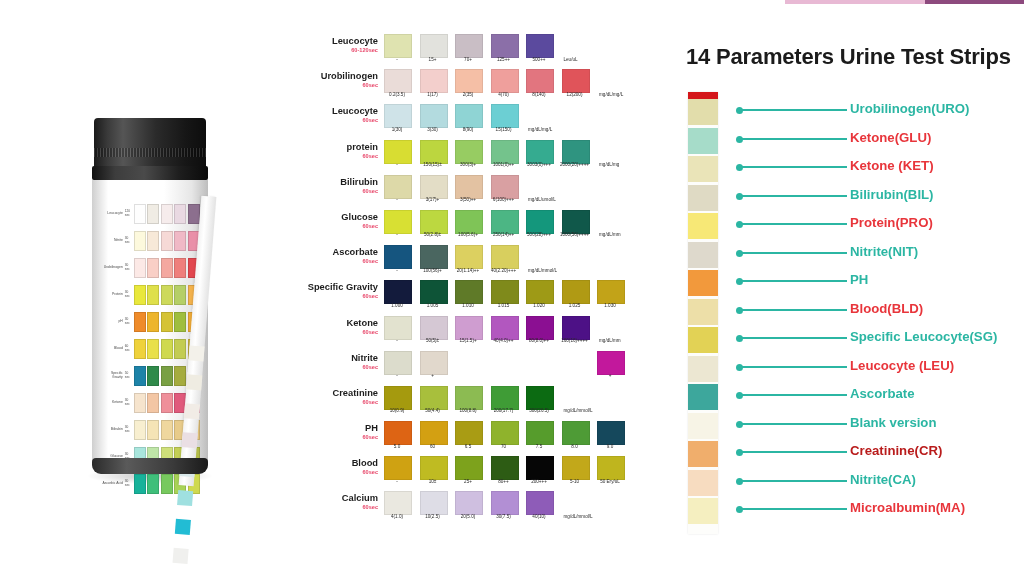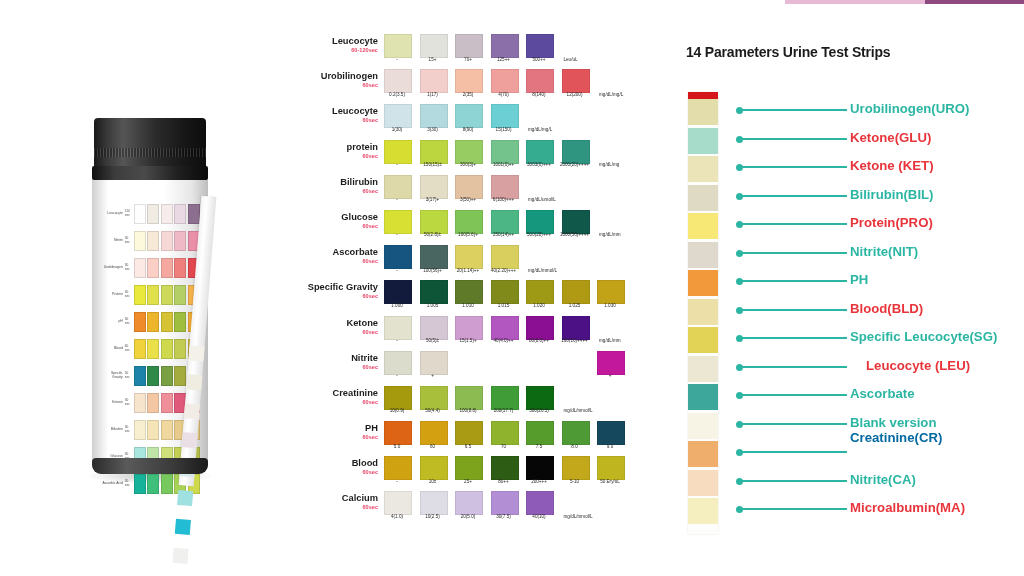--- a/index.html
+++ b/index.html
@@ -53,21 +53,21 @@
   .cswatches{position:absolute;left:84px;top:0;height:35px;}
   .cs{position:absolute;top:0;width:26px;height:22px;border:0.5px solid rgba(0,0,0,.07);}
   .cv{position:absolute;top:23.5px;font-size:4.6px;color:#2a2a2a;
     width:38px;text-align:center;line-height:1;}
   .cunit{position:absolute;top:23.5px;font-size:4.6px;color:#2a2a2a;
     width:46px;text-align:left;line-height:1;}
 
   
   .right-panel{position:absolute;left:672px;top:0;width:352px;height:576px;}
   .title-right{position:absolute;left:14px;top:44px;width:330px;
-    font-size:14px;font-weight:bold;color:#1b1b1b;letter-spacing:-0.2px;}
+    font-size:22px;font-weight:bold;color:#1b1b1b;letter-spacing:-0.2px;}
   .rstrip{position:absolute;left:16px;top:92px;width:30px;height:442px;
     background:#fdfdfb;box-shadow:0 0 2px rgba(0,0,0,.10);}
   .rstrip .tip{width:30px;height:14px;background:#d4161a;}
   .rpad{position:absolute;left:16px;width:30px;height:26px;}
   .leader{position:absolute;height:2px;background:#2bb6a3;}
   .dot{position:absolute;width:7px;height:7px;border-radius:50%;background:#2bb6a3;}
   .rlabel{position:absolute;font-size:13.2px;font-weight:600;white-space:nowrap;}
 </style>
 </head>
 <body>
@@ -503,33 +503,33 @@
       <div class="dot" style="left: 64px; top: 306.5px; background: rgb(43, 182, 163);"></div>
       <div class="leader" style="left: 70px; top: 308.5px; width: 105px; background: rgb(43, 182, 163);"></div>
       <div class="rlabel" style="left: 178px; top: 300.5px; color: rgb(232, 53, 59);">Blood(BLD)</div>
       <div class="rpad" style="top: 327px; background: rgb(226, 210, 85);"></div>
       <div class="dot" style="left: 64px; top: 335px; background: rgb(43, 182, 163);"></div>
       <div class="leader" style="left: 70px; top: 337px; width: 105px; background: rgb(43, 182, 163);"></div>
       <div class="rlabel" style="left: 178px; top: 329px; color: rgb(43, 182, 163);">Specific Leucocyte(SG)</div>
       <div class="rpad" style="top: 355.5px; background: rgb(236, 231, 210);"></div>
       <div class="dot" style="left: 64px; top: 363.5px; background: rgb(43, 182, 163);"></div>
       <div class="leader" style="left: 70px; top: 365.5px; width: 105px; background: rgb(43, 182, 163);"></div>
-      <div class="rlabel" style="left: 178px; top: 357.5px; color: rgb(232, 53, 59); margin-left: 16px;">Leucocyte (LEU)</div>
+      <div class="rlabel" style="left: 178px; top: 357.5px; color: rgb(232, 53, 59);">Leucocyte (LEU)</div>
       <div class="rpad" style="top: 384px; background: rgb(61, 167, 156);"></div>
       <div class="dot" style="left: 64px; top: 392px; background: rgb(43, 182, 163);"></div>
       <div class="leader" style="left: 70px; top: 394px; width: 105px; background: rgb(43, 182, 163);"></div>
       <div class="rlabel" style="left: 178px; top: 386px; color: rgb(43, 182, 163);">Ascorbate</div>
       <div class="rpad" style="top: 412.5px; background: rgb(247, 244, 230);"></div>
       <div class="dot" style="left: 64px; top: 420.5px; background: rgb(43, 182, 163);"></div>
       <div class="leader" style="left: 70px; top: 422.5px; width: 105px; background: rgb(43, 182, 163);"></div>
       <div class="rlabel" style="left: 178px; top: 414.5px; color: rgb(43, 182, 163);">Blank version</div>
       <div class="rpad" style="top: 441px; background: rgb(240, 174, 108);"></div>
       <div class="dot" style="left: 64px; top: 449px; background: rgb(43, 182, 163);"></div>
       <div class="leader" style="left: 70px; top: 451px; width: 105px; background: rgb(43, 182, 163);"></div>
-      <div class="rlabel" style="left: 178px; top: 430px; color: #0369a1;">Creatinine(CR)</div>
+      <div class="rlabel" style="left: 178px; top: 443px; color: #b91c1c;">Creatinine(CR)</div>
       <div class="rpad" style="top: 469.5px; background: rgb(247, 220, 192);"></div>
       <div class="dot" style="left: 64px; top: 477.5px; background: rgb(43, 182, 163);"></div>
       <div class="leader" style="left: 70px; top: 479.5px; width: 105px; background: rgb(43, 182, 163);"></div>
       <div class="rlabel" style="left: 178px; top: 471.5px; color: rgb(43, 182, 163);">Nitrite(CA)</div>
       <div class="rpad" style="top: 498px; background: rgb(245, 239, 192);"></div>
       <div class="dot" style="left: 64px; top: 506px; background: rgb(43, 182, 163);"></div>
       <div class="leader" style="left: 70px; top: 508px; width: 105px; background: rgb(43, 182, 163);"></div>
       <div class="rlabel" style="left: 178px; top: 500px; color: rgb(232, 53, 59);">Microalbumin(MA)</div>
     </div>
 </div>

